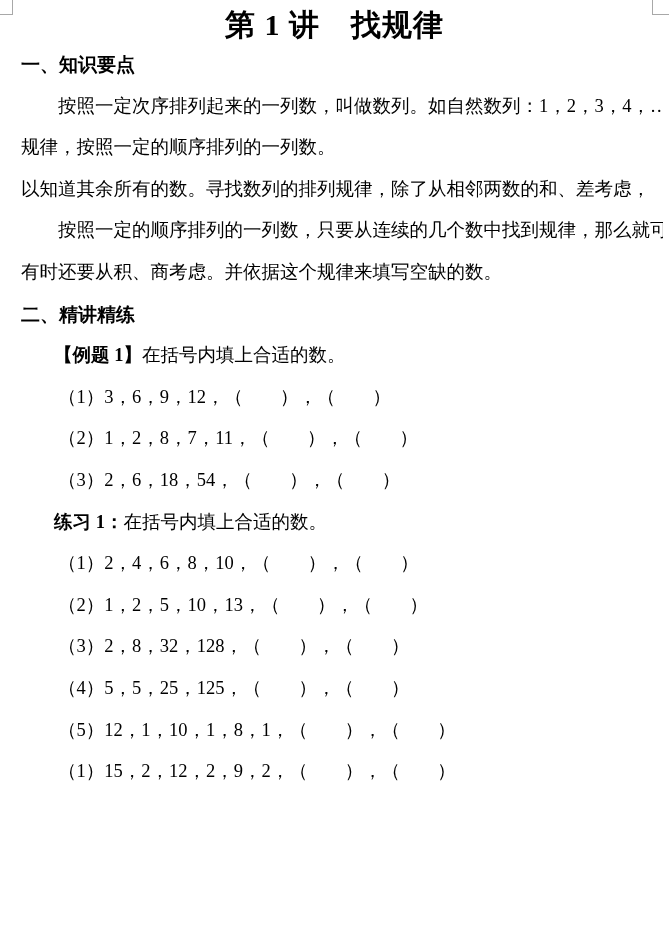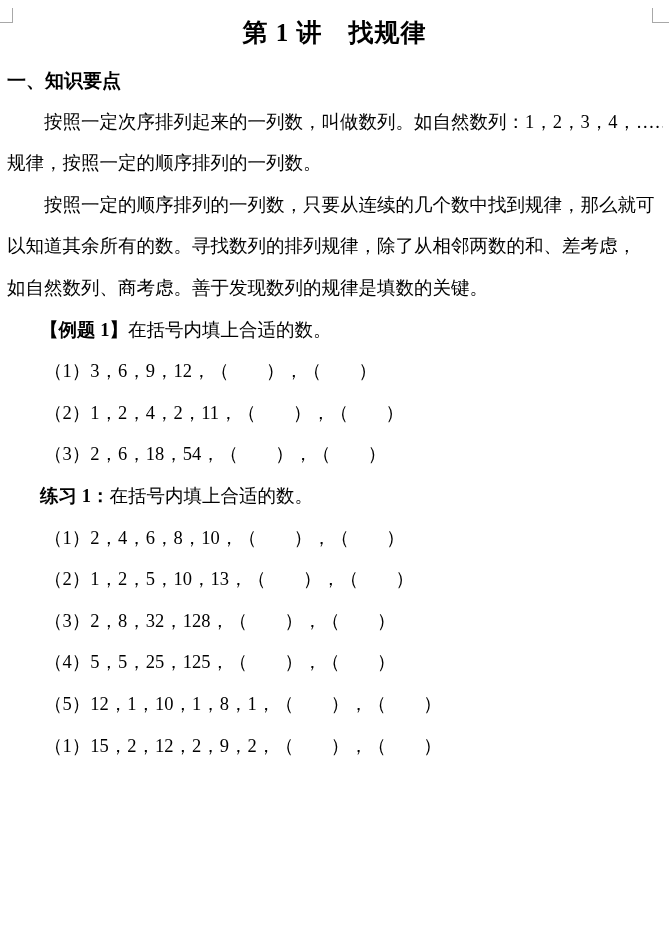--- a/index.html
+++ b/index.html
@@ -21,31 +21,31 @@
     left: 0; width: 12px; height: 14px;
     border-right: 1px solid #a8a8a8;
     border-bottom: 1px solid #a8a8a8;
   }
   .mark-tr {
     right: 0; width: 16px; height: 14px;
     border-left: 1px solid #a8a8a8;
     border-bottom: 1px solid #a8a8a8;
   }
   .title {
-    margin: 8px;
+    margin: 0;
     padding-top: 5px;
     line-height: 39px;
-    font-size: 25px;
+    font-size: 30px;
     font-weight: bold;
     text-align: center;
     letter-spacing: 1px;
     white-space: pre;
   }
   .doc-body {
-    padding-left: 7px;
+    padding-left: 21px;
     padding-right: 6px;
   }
   .line {
     height: 41.6px;
     line-height: 41.6px;
     font-size: 18.5px;
     white-space: pre;
     overflow: hidden;
   }
   .line.heading { font-weight: bold; font-size: 19px; }
@@ -61,26 +61,27 @@
 <div class="page">
   <div class="mark mark-tl"></div>
   <div class="mark mark-tr"></div>
 
   <h1 class="title">第 1 讲　找规律</h1>
 
   <div class="doc-body" id="doc-body">
       <div class="line heading">一、知识要点</div>
       <div class="line para-first">按照一定次序排列起来的一列数，叫做数列。如自然数列：1，2，3，4，……</div>
       <div class="line para">规律，按照一定的顺序排列的一列数。</div>
+      <div class="line para">以知道其余所有的数。寻找数列的排列规律，除了从相邻两数的和、差考虑，</div>
       <div class="line para-first">按照一定的顺序排列的一列数，只要从连续的几个数中找到规律，那么就可</div>
-      <div class="line para">以知道其余所有的数。寻找数列的排列规律，除了从相邻两数的和、差考虑，</div>
-      <div class="line para">如自然数列、商考虑。善于发现数列的规律是填数的关键。</div>
+      <div class="line para">有时还要从积、商考虑。并依据这个规律来填写空缺的数。</div>
+      <div class="line heading">二、精讲精练</div>
       <div class="line example"><span class="ex-label">【例题 1】</span><span>在括号内填上合适的数。</span></div>
       <div class="line item">（1）3，6，9，12，（　　），（　　）</div>
-      <div class="line item">（2）1，2，4，2，11，（　　），（　　）</div>
+      <div class="line item">（2）1，2，8，7，11，（　　），（　　）</div>
       <div class="line item">（3）2，6，18，54，（　　），（　　）</div>
       <div class="line example"><span class="ex-label">练习 1：</span><span>在括号内填上合适的数。</span></div>
       <div class="line item">（1）2，4，6，8，10，（　　），（　　）</div>
       <div class="line item">（2）1，2，5，10，13，（　　），（　　）</div>
       <div class="line item">（3）2，8，32，128，（　　），（　　）</div>
       <div class="line item">（4）5，5，25，125，（　　），（　　）</div>
       <div class="line item">（5）12，1，10，1，8，1，（　　），（　　）</div>
       <div class="line item">（1）15，2，12，2，9，2，（　　），（　　）</div>
     </div>
 </div>

